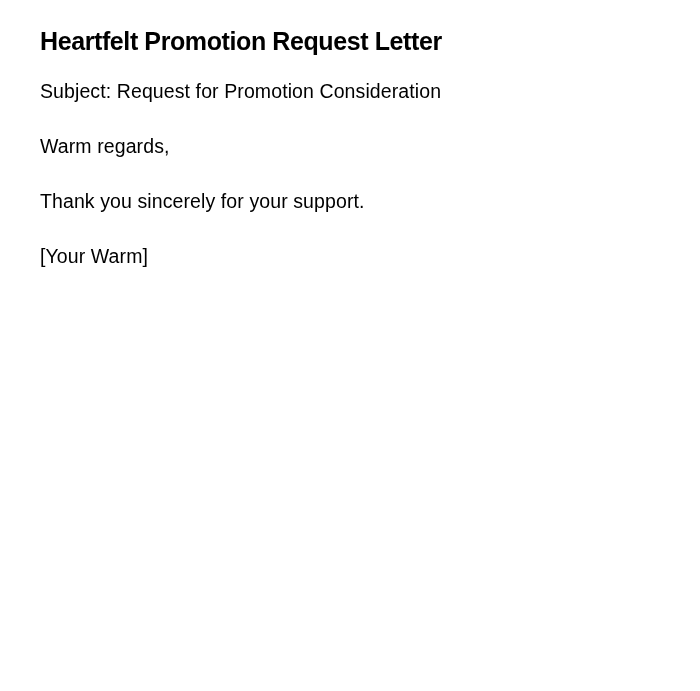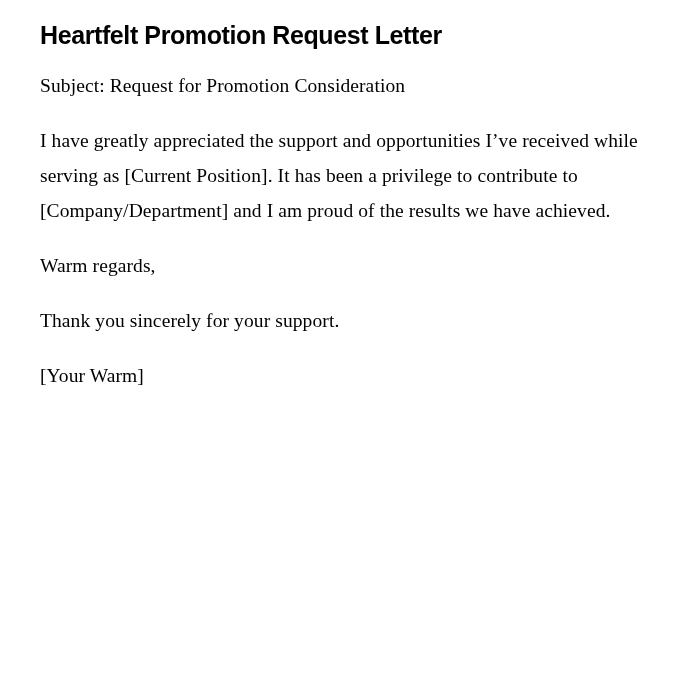--- a/index.html
+++ b/index.html
@@ -9,44 +9,42 @@
     }
     body {
       width: 700px;
       height: 691px;
       overflow: hidden;
       font-family: "Liberation Sans", sans-serif;
       color: #000000;
     }
     .doc {
       position: relative;
-      padding: 18px 40px 0 40px;
+      padding: 24px 40px 0 40px;
       width: 620px;
     }
     .title {
       font-size: 25px;
       font-weight: bold;
       letter-spacing: -0.4px;
       margin: 0 0 14px 0;
       line-height: 34px;
     }
     .para {
       font-size: 19.5px;
       line-height: 35px;
       margin: 16px 0 20px 0;
       letter-spacing: 0.1px;
-      font-family: Liberation Serif, serif;
     }
     .para.single {
       margin-bottom: 20px;
     }
   </style>
 </head>
 <body>
 
 <div class="doc">
   <h1 class="title">Heartfelt Promotion Request Letter</h1>
   <p class="para single">Subject: Request for Promotion Consideration</p>
-  <p class="para">I have greatly appreciated the support and opportunities I’ve received while serving as [Current Position]. It has been a privilege to contribute to [Company/Department] and I am proud of the results we have achieved.</p>
   <p class="para single">Warm regards,</p>
   <p class="para single">Thank you sincerely for your support.</p>
   <p class="para single">[Your Warm]</p>
 </div>
 
 </body></html>

